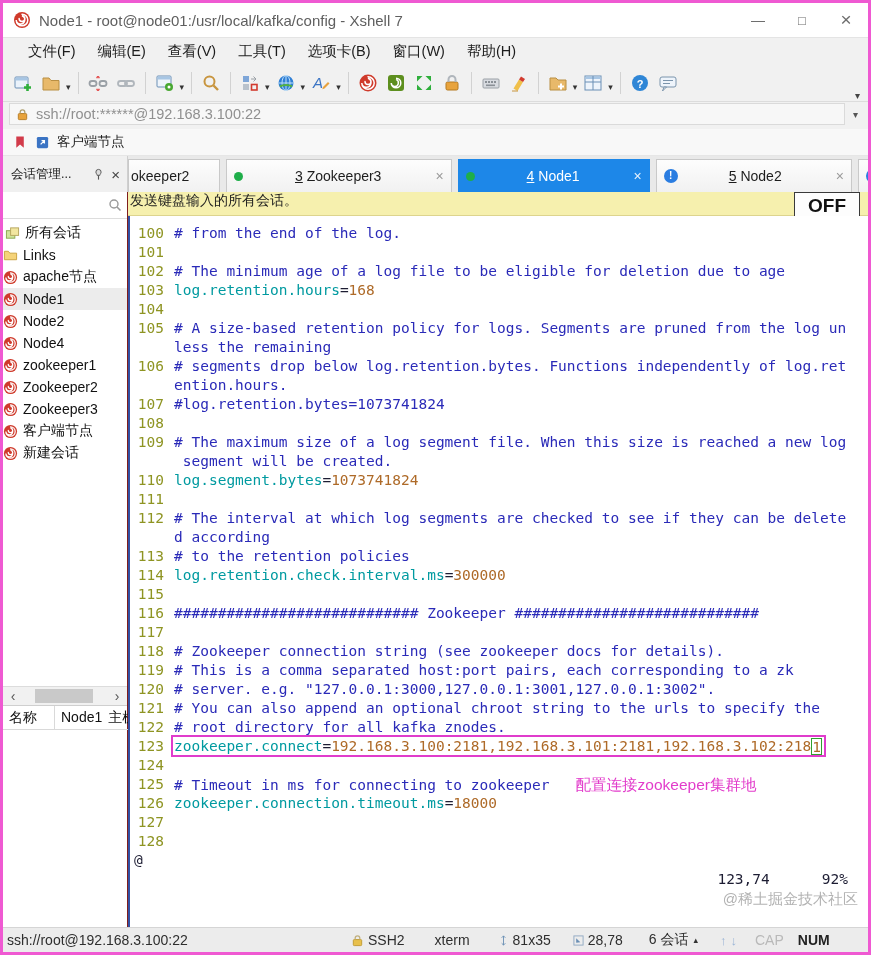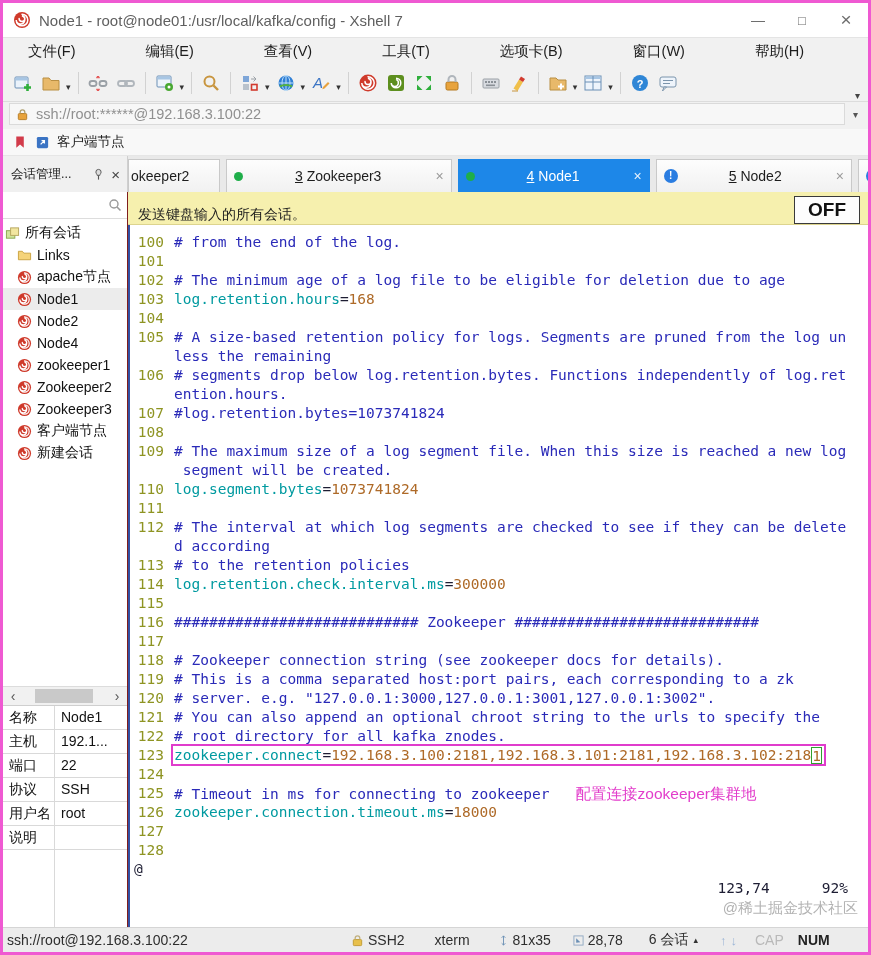--- a/index.html
+++ b/index.html
@@ -11,21 +11,21 @@
   .titlebar{height:34px;background:#fff;display:flex;align-items:center;padding:0 0 0 10px;flex:none;}
   .app-icon{width:18px;height:18px;margin-right:8px;flex:none;}
   .app-icon svg{width:18px;height:18px;display:block;}
   .title-text{font-size:15px;color:#5f5f5f;flex:1;white-space:nowrap;overflow:hidden;}
   .win-controls{display:flex;align-items:center;height:100%;flex:none;}
   .win-btn{width:44px;text-align:center;color:#6e6e6e;font-size:14px;cursor:default;}
   .win-btn.close{font-size:19px;}
   .win-btn.max{font-size:13px;}
 
   
-  .menubar{height:28px;background:#f1f1f1;display:flex;align-items:center;padding-left:14px;flex:none;border-top:1px solid #e4e4e4;gap:48px;}
+  .menubar{height:28px;background:#f1f1f1;display:flex;align-items:center;padding-left:14px;flex:none;border-top:1px solid #e4e4e4;}
   .menu-item{font-size:14.5px;color:#1d1d1d;padding:0 11px;white-space:nowrap;}
 
   
   .toolbar{height:37px;background:#f1f1f1;display:flex;align-items:center;padding:0 6px;flex:none;border-bottom:1px solid #dcdcdc;}
   .tb-btn{display:flex;align-items:center;justify-content:center;height:28px;padding:0 3px;margin:0 1px;}
   .tb-btn svg{width:20px;height:20px;display:block;}
   .tb-caret{font-size:9px;color:#333;margin:8px 2px 0 1px;}
   .tb-sep{width:1px;height:22px;background:#d2d2d2;margin:0 5px;}
   .tb-overflow{margin-left:auto;font-size:10px;color:#444;padding-right:2px;align-self:flex-end;}
 
@@ -63,39 +63,39 @@
   .nav-arrow{font-size:10px;padding:0 5px;}
   .nav-menu{font-size:9px;padding-left:16px;}
 
   
   .bodyrow{flex:1;display:flex;min-height:0;}
   .sidebar{width:125px;flex:none;background:#fff;border-right:1px solid #7f1d1d;display:flex;flex-direction:column;}
   .search-row{height:27px;border-bottom:1px solid #ddd;position:relative;flex:none;}
   .search-row input{width:100%;height:100%;border:none;outline:none;padding:0 24px 0 6px;font-size:13px;background:#fff;}
   .search-row svg{position:absolute;right:5px;top:6px;width:14px;height:14px;}
   .tree{padding-top:3px;}
-  .tree-item{height:22px;display:flex;align-items:center;padding-left:14px;font-size:14px;color:#111;white-space:nowrap;}
+  .tree-item{height:22px;display:flex;align-items:center;font-size:14px;color:#111;white-space:nowrap;}
   .tree-item.root{padding-left:2px;}
   .tree-item.selected{background:#ececec;}
   .tree-icon{width:15px;height:15px;margin-right:5px;flex:none;}
   .tree-icon svg{width:15px;height:15px;display:block;}
   .tree-spacer{flex:1;}
   .hscroll{height:20px;background:#f1f1f1;border-top:1px solid #dcdcdc;border-bottom:1px solid #cfcfcf;display:flex;align-items:center;flex:none;}
   .hs-arrow{width:20px;text-align:center;font-size:14px;color:#555;line-height:18px;}
   .hs-track{flex:1;height:100%;position:relative;}
   .hs-thumb{position:absolute;left:12px;top:2px;width:58px;height:14px;background:#c9c9c9;}
-  .props-table{flex:1;display:flex;flex-direction:column;font-size:14px;color:#111;}
+  .props-table{flex:1;display:flex;flex-direction:row;font-size:14px;color:#111;}
   .prop-row{display:flex;border-bottom:1px solid #d9d9d9;height:24px;flex:none;}
   .prop-row.filler{flex:1;border-bottom:none;}
   .prop-key{width:52px;flex:none;border-right:1px solid #d9d9d9;padding:3px 0 0 6px;}
   .prop-val{flex:1;padding:3px 0 0 6px;white-space:nowrap;overflow:hidden;}
 
   
   .main{flex:1;display:flex;flex-direction:column;min-width:0;}
-  .banner{height:33px;background:#f6f0ae;border-bottom:1px solid #ddd48e;display:flex;align-items:flex-end;padding:0 8px 0 10px;flex:none;}
+  .banner{height:24px;background:#f6f0ae;border-bottom:1px solid #ddd48e;display:flex;align-items:flex-start;padding:0 8px 0 2px;flex:none;}
   .banner-text{font-size:14px;color:#1d1d1d;flex:1;}
   .banner-btn{font-family:"Liberation Sans",sans-serif;font-size:19px;font-weight:bold;background:#fdfdfd;border:1px solid #3a3a3a;padding:2px 13px;color:#111;}
 
   .terminal{flex:1;background:#fff;border-left:2px solid #3450a2;padding:8px 0 0 4px;font-family:"DejaVu Sans Mono",monospace;font-size:14.5px;line-height:19px;overflow:hidden;position:relative;}
   .term-row{display:flex;height:19px;white-space:pre;}
   .ln{width:30px;flex:none;text-align:right;margin-right:10px;color:#8e9422;}
   .ln.at{text-align:left;color:#1d1d33;}
   .line-c{white-space:pre;}
   .line-c.boxed{display:inline-block;border:2px solid #e03ccc;margin:-2px 0 0 -3px;padding:0 2px 0 1px;height:22px;}
   .c-comment{color:#2a2ab8;}

